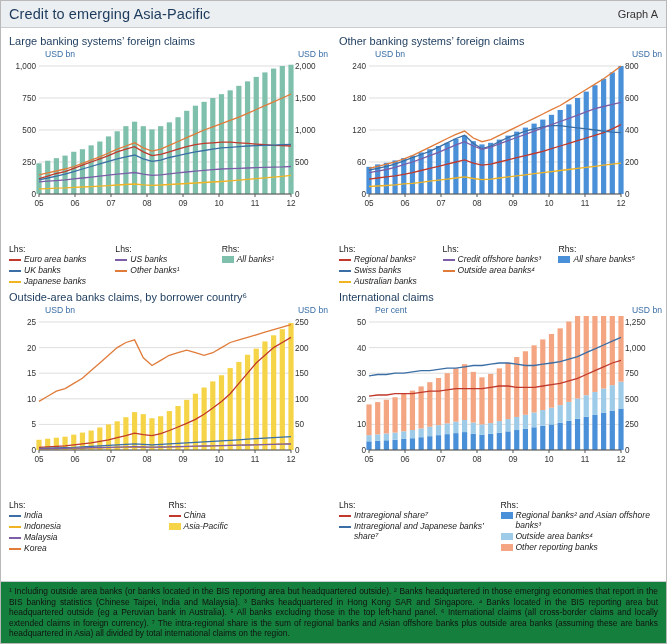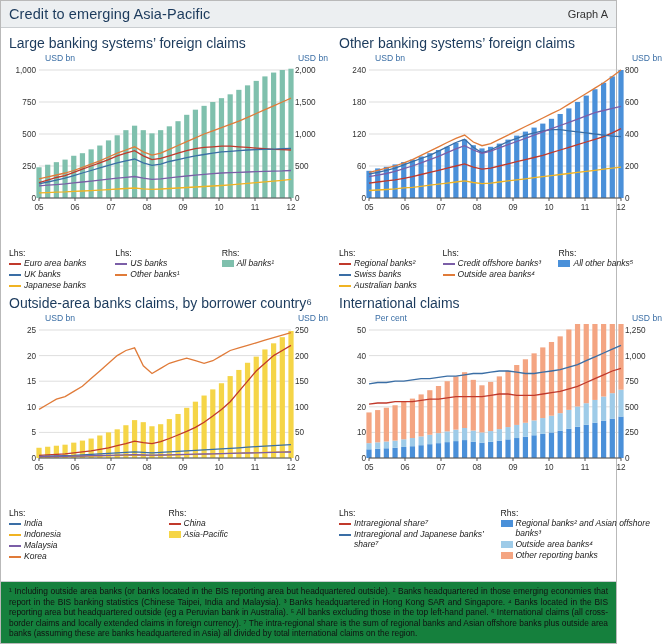--- a/index.html
+++ b/index.html
@@ -5,21 +5,21 @@
   html,body{margin:0;padding:0;}
   body{
     width:667px;height:644px;
     background:#ffffff;
     font-family:"Liberation Sans", sans-serif;
     color:#1a1a1a;
     overflow:hidden;
   }
   .page{
     position:relative;
-    width:617px;height:644px;
+    width:667px;height:644px;
     box-sizing:border-box;
     border:1px solid #b9b9b9;
     background:#fff;
   }
   
   .header{
     display:flex;align-items:center;justify-content:space-between;
     height:26px;
     padding:0 8px;
     background:#eceff1;
@@ -34,21 +34,21 @@
   
   .grid{
     display:grid;
     grid-template-columns:325px 329px;
     grid-template-rows:auto auto;
     column-gap:5px;
     padding:4px 3px 0 4px;
   }
   .panel{position:relative;}
   .panel-title{
-    font-size:14px;color:#1b3a5c;
+    font-size:11px;color:#1b3a5c;
     padding:3px 0 2px 4px;
   }
   .axis-units{
     display:flex;justify-content:space-between;
     font-size:8.6px;color:#3a6ea5;
     padding:0 2px 1px 4px;
     margin-left:36px;
   }
   .plotwrap{position:relative;}
   svg{display:block;}
@@ -320,21 +320,21 @@
             </div>
           <div class="row">
               <span class="swatch" style="background:#e07b39"></span>
               <span class="txt">Outside area banks⁴</span>
             </div>
         </div>
         <div class="col">
           <div class="lbl">Rhs:</div>
           <div class="row">
               <span class="swatch box" style="background:#4a90d9"></span>
-              <span class="txt">All other banks⁵</span>
+              <span class="txt">All share banks⁵</span>
             </div>
         </div>
       </div>
     </div>
 
     <div class="panel">
       <div class="panel-title">Outside-area banks claims, by borrower country⁶</div>
       <div class="axis-units">
         <span>USD bn</span>
         <span>USD bn</span>

